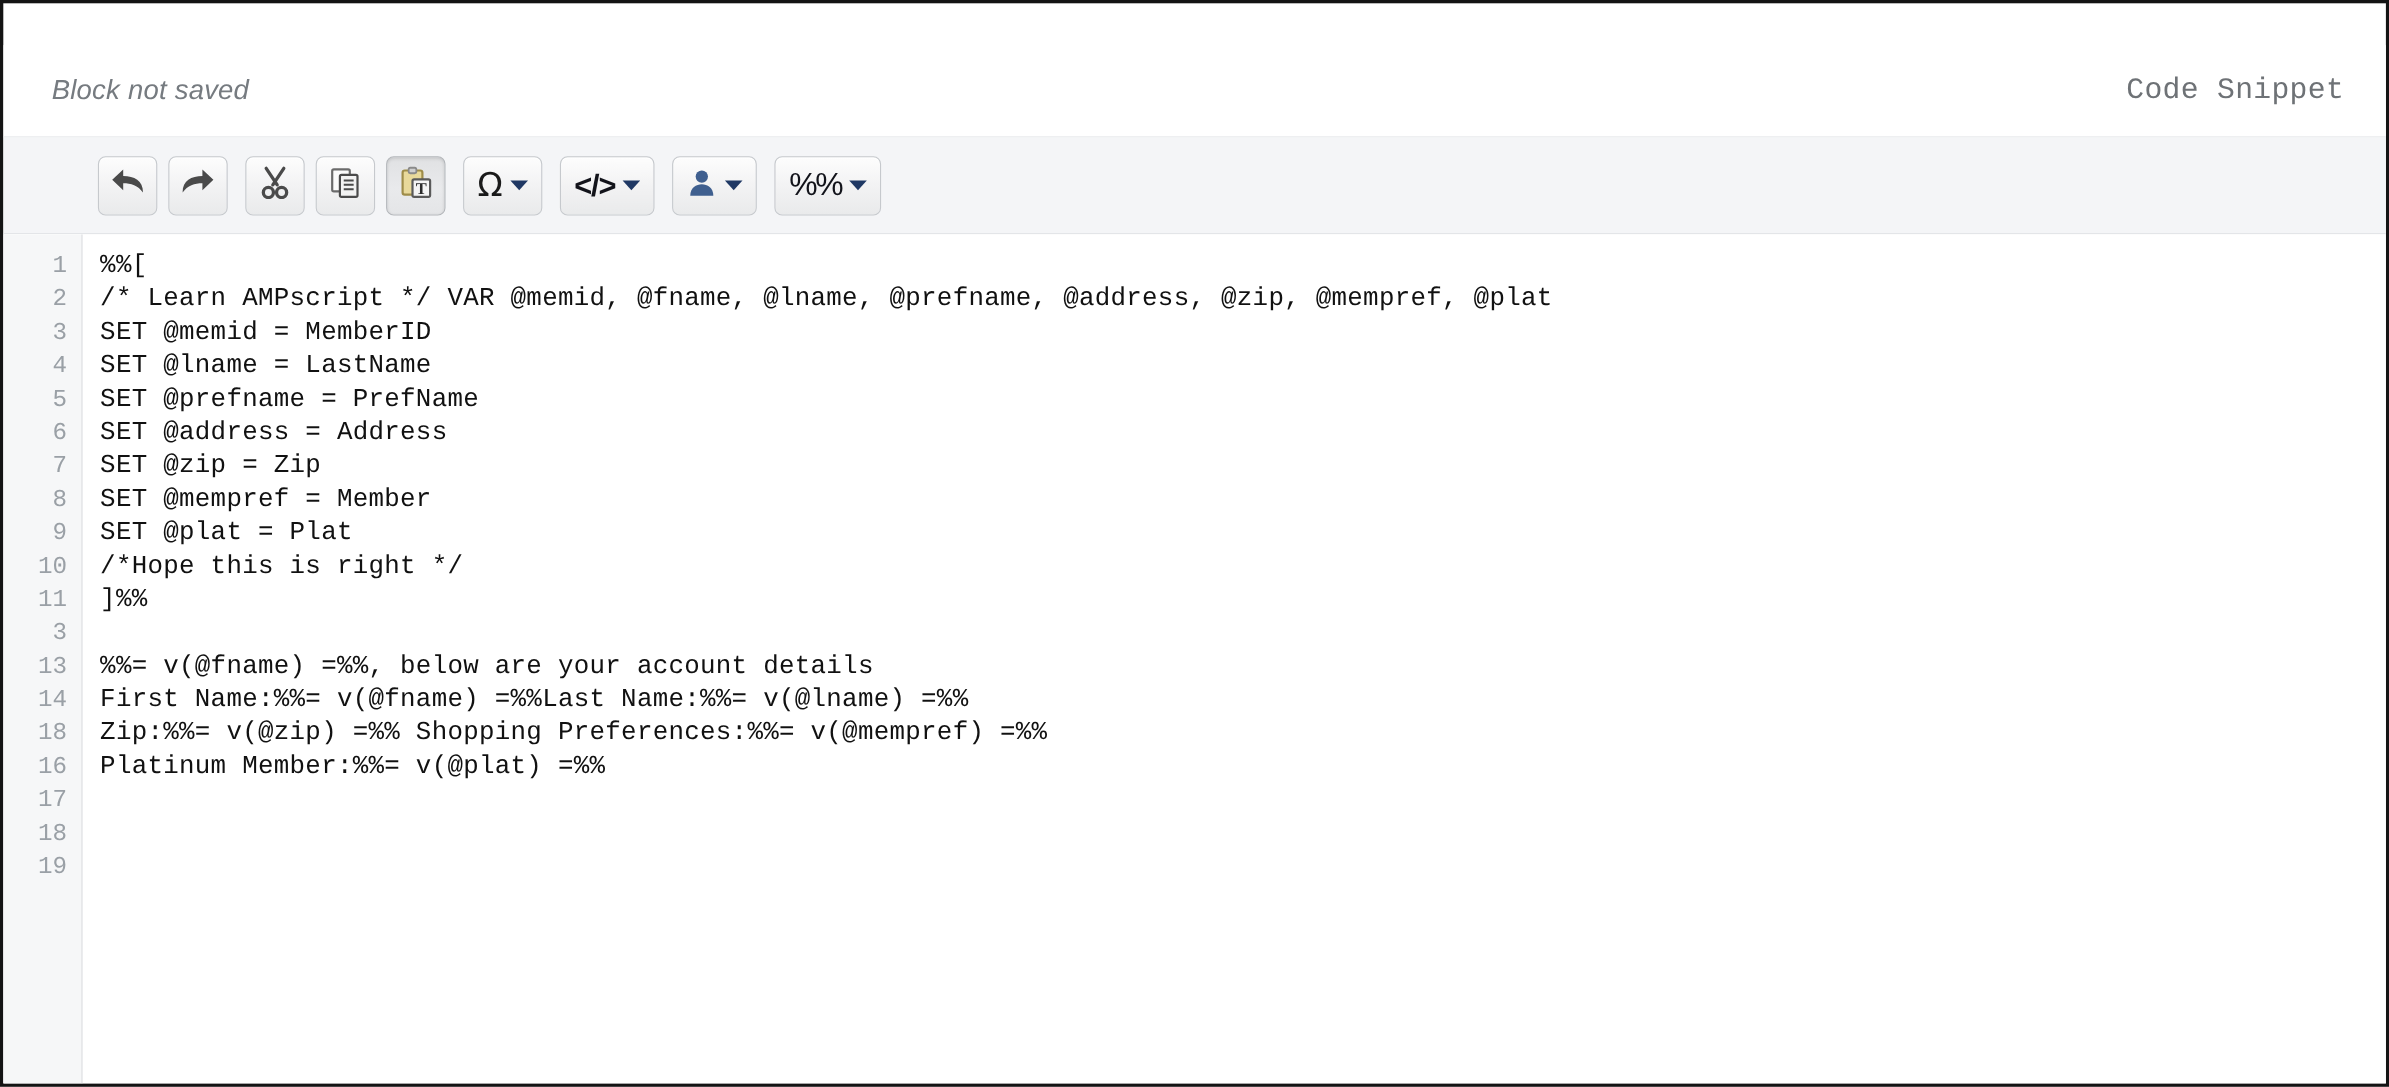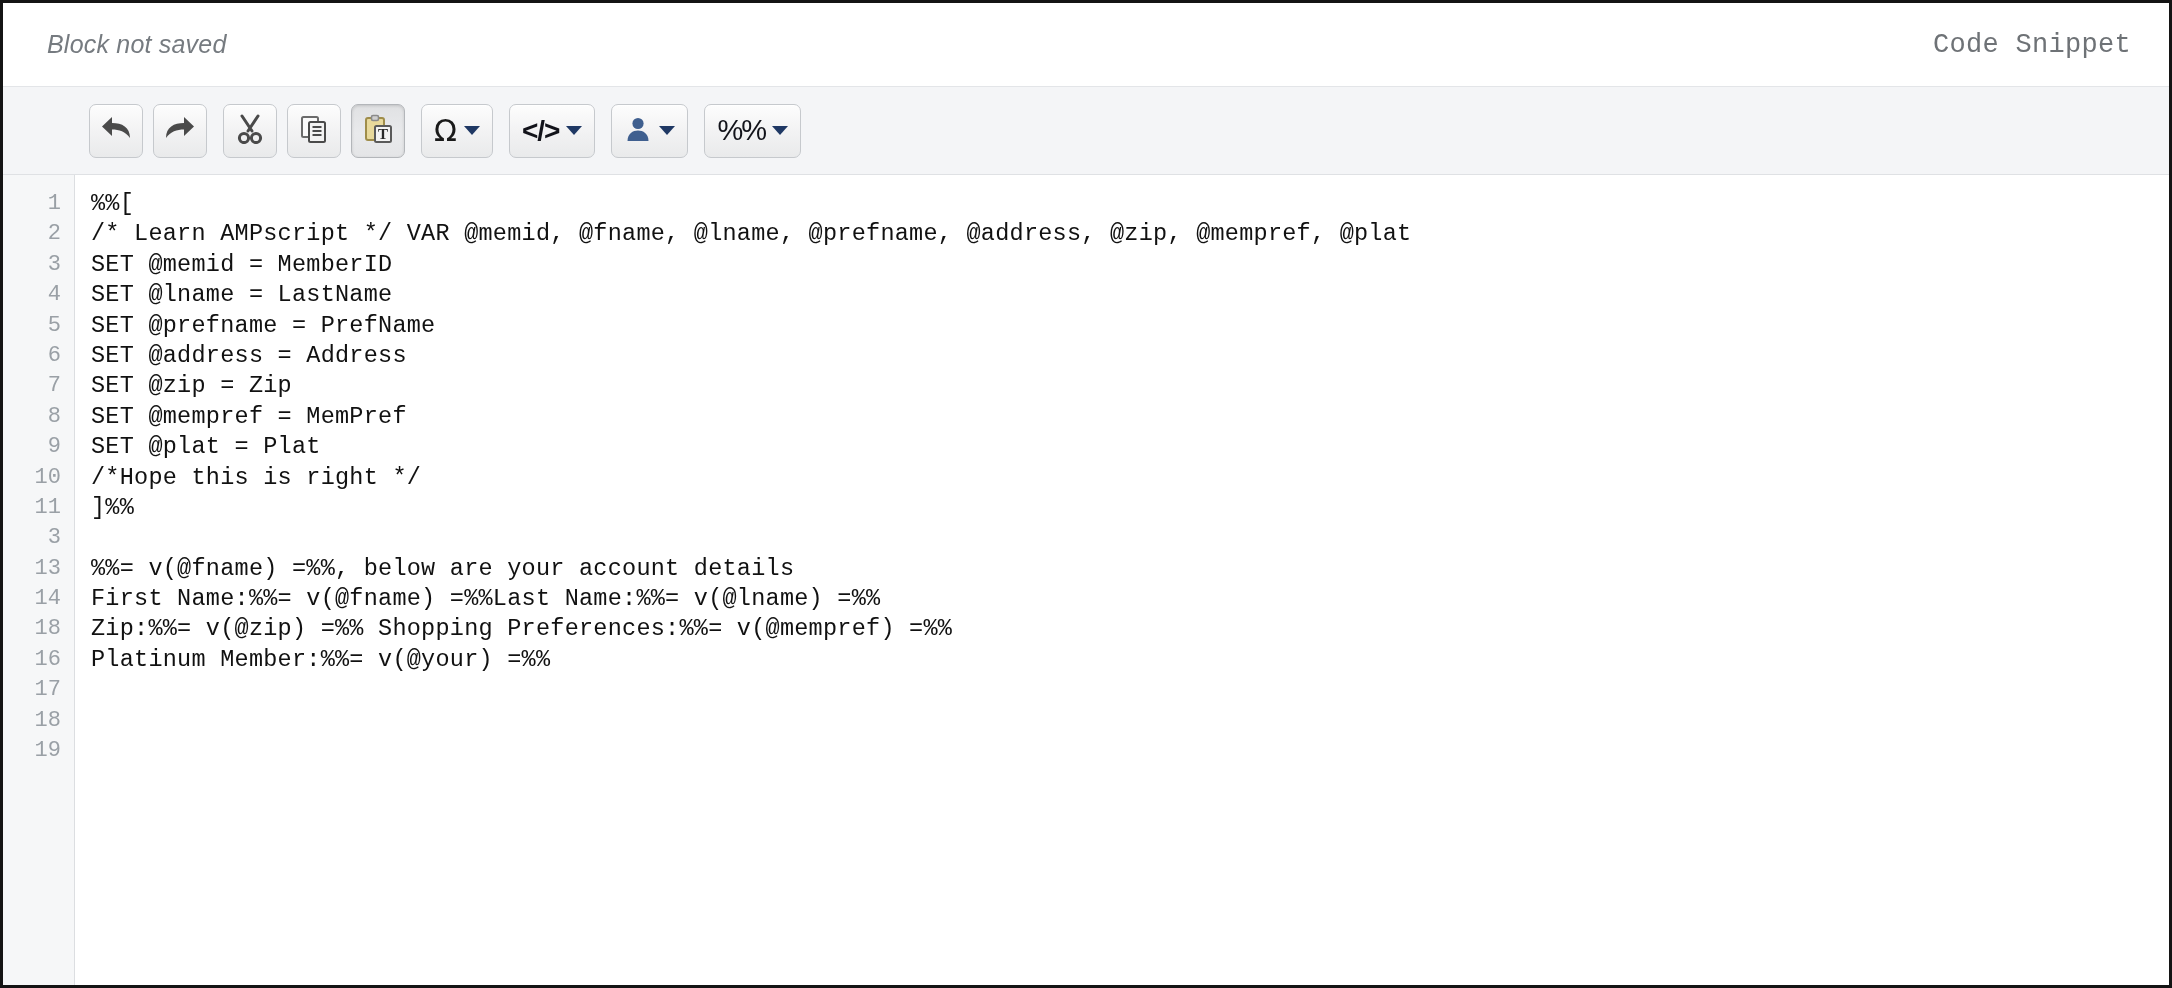--- a/index.html
+++ b/index.html
@@ -30,20 +30,21 @@
   .status-bar {
     height: 84px;
     min-height: 84px;
     background: #ffffff;
     display: flex;
     align-items: center;
     justify-content: space-between;
     padding: 0 38px 0 44px;
     box-sizing: border-box;
     border-bottom: 1px solid #e3e5e8;
+    margin-top: 38px;
   }
   .status-left {
     font-style: italic;
     font-size: 25px;
     color: #767b80;
     letter-spacing: 0.2px;
     font-family: "Liberation Sans", sans-serif;
   }
   .status-right {
     font-size: 27px;
@@ -282,26 +283,26 @@
         <div class="gutter-line">19</div>
       </div>
     <div class="code-lines" id="code-lines">
         <div class="code-line">%%[</div>
         <div class="code-line">/* Learn AMPscript */ VAR @memid, @fname, @lname, @prefname, @address, @zip, @mempref, @plat</div>
         <div class="code-line">SET @memid = MemberID</div>
         <div class="code-line">SET @lname = LastName</div>
         <div class="code-line">SET @prefname = PrefName</div>
         <div class="code-line">SET @address = Address</div>
         <div class="code-line">SET @zip = Zip</div>
-        <div class="code-line">SET @mempref = MemPref</div>
+        <div class="code-line">SET @mempref = Member</div>
         <div class="code-line">SET @plat = Plat</div>
         <div class="code-line">/*Hope this is right */</div>
         <div class="code-line">]%%</div>
         <div class="code-line">&nbsp;</div>
         <div class="code-line">%%= v(@fname) =%%, below are your account details</div>
         <div class="code-line">First Name:%%= v(@fname) =%%Last Name:%%= v(@lname) =%%</div>
         <div class="code-line">Zip:%%= v(@zip) =%% Shopping Preferences:%%= v(@mempref) =%%</div>
-        <div class="code-line">Platinum Member:%%= v(@your) =%%</div>
+        <div class="code-line">Platinum Member:%%= v(@plat) =%%</div>
         <div class="code-line">&nbsp;</div>
       </div>
   </div>
 
 </div>
 
 </body></html>

